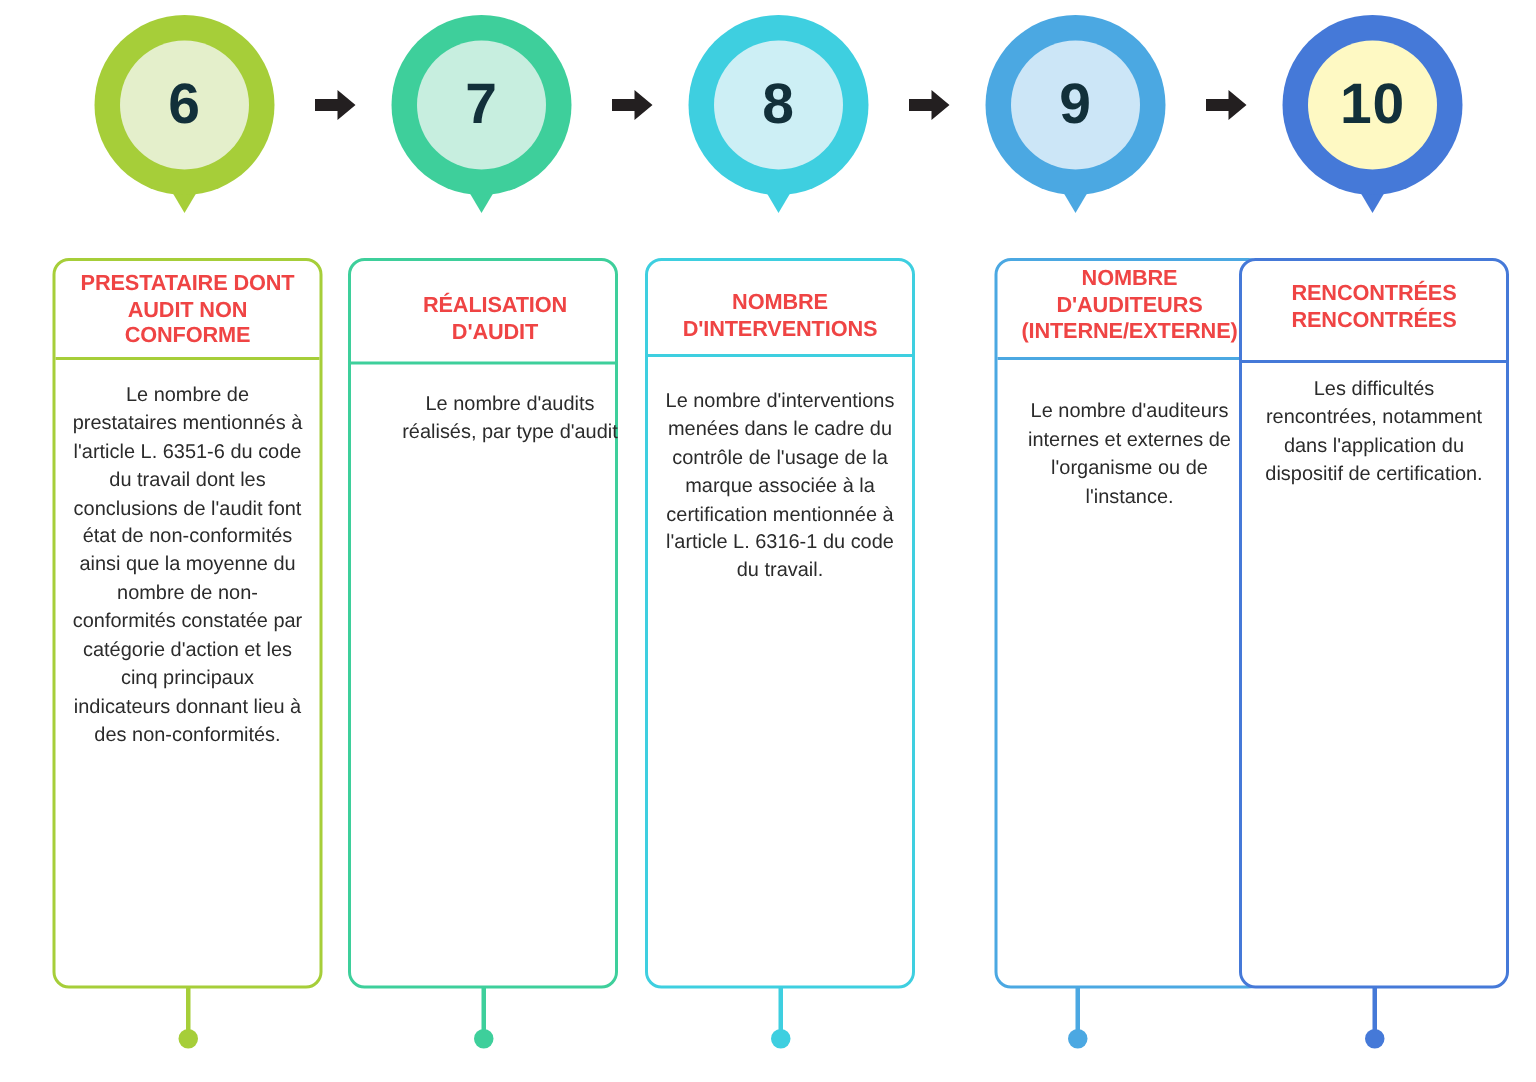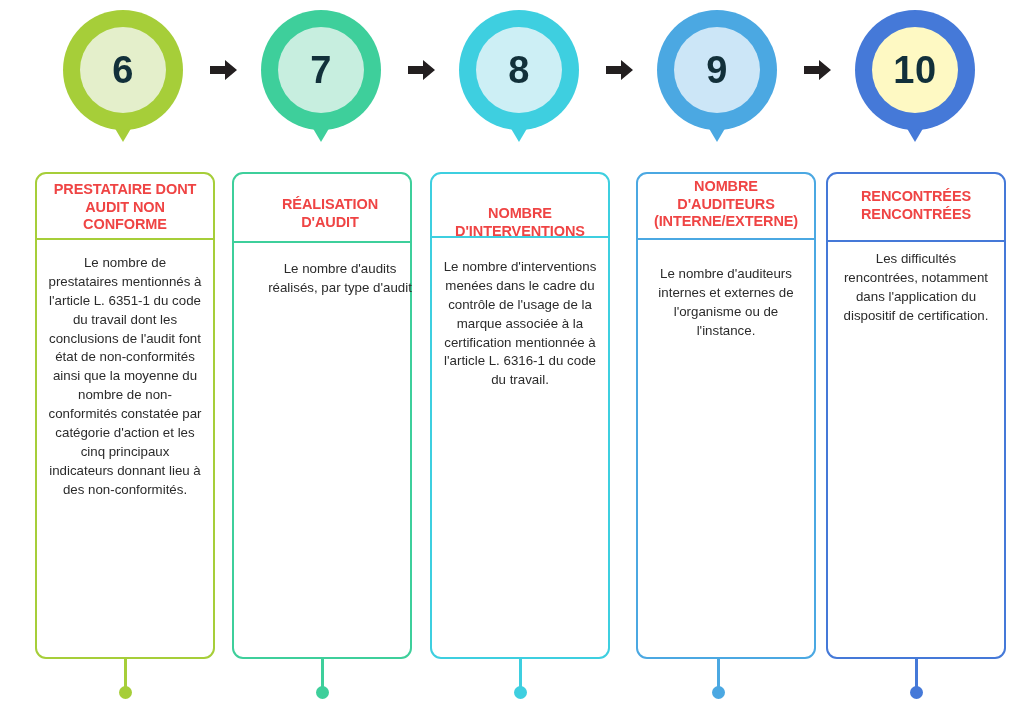--- a/index.html
+++ b/index.html
@@ -108,21 +108,21 @@
     padding: 14px 11px 0 11px;
     text-align: center;
     font-size: 13.3px;
     line-height: 1.42;
     color: #2b2b2b;
   }
 
   
   .card.c1 .card-head { height: 66px; }
   .card.c2 .card-head { height: 69px; padding-top: 22px; padding-left: 22px; }
-  .card.c3 .card-head { height: 64px; padding-top: 31px; }
+  .card.c3 .card-head { height: 64px; padding-top: 20px; }
   .card.c4 .card-head { height: 66px; padding-top: 4px; }
   .card.c5 .card-head { height: 68px; padding-top: 14px; }
 
   .card.c2 .card-body { padding-top: 17px; margin-left: 18px; }
   .card.c3 .card-body { padding-top: 20px; }
   .card.c4 .card-body { padding-top: 25px; }
   .card.c5 .card-body { padding-top: 8px; }
 
   
   .stem {
@@ -196,31 +196,31 @@
     <div class="arrow" style="left: 803px; color: rgb(35, 31, 32);">
       <svg width="28" height="24" viewBox="0 0 28 24">
         <path fill="currentColor" d="M0 8 L15 8 L15 2 L27 12 L15 22 L15 16 L0 16 Z"></path>
       </svg>
     </div>
   </div>
 
 <div id="cards-layer">
     <div class="card c1" style="left: 35px; border-color: rgb(166, 206, 57);">
       <div class="card-head" style="border-bottom-color: rgb(166, 206, 57);">PRESTATAIRE DONT AUDIT NON CONFORME</div>
-      <div class="card-body">Le nombre de prestataires mentionnés à l'article L. 6351-1 du code du travail dont les conclusions de l'audit font état de non-conformités ainsi que la moyenne du nombre de non-conformités constatée par catégorie d'action et les cinq principaux indicateurs donnant lieu à des non-conformités.</div>
+      <div class="card-body">Le nombre de prestataires mentionnés à l'article L. 6351-6 du code du travail dont les conclusions de l'audit font état de non-conformités ainsi que la moyenne du nombre de non-conformités constatée par catégorie d'action et les cinq principaux indicateurs donnant lieu à des non-conformités.</div>
     </div>
     <div class="card c2" style="left: 232px; border-color: rgb(62, 207, 155);">
       <div class="card-head" style="border-bottom-color: rgb(62, 207, 155);">RÉALISATION D'AUDIT</div>
       <div class="card-body">Le nombre d'audits réalisés, par type d'audit</div>
     </div>
     <div class="card c3" style="left: 430px; border-color: rgb(62, 207, 224);">
       <div class="card-head" style="border-bottom-color: rgb(62, 207, 224);">NOMBRE D'INTERVENTIONS</div>
       <div class="card-body">Le nombre d'interventions menées dans le cadre du contrôle de l'usage de la marque associée à la certification mentionnée à l'article L. 6316-1 du code du travail.</div>
     </div>
-    <div class="card c4" style="left: 636px; border-color: rgb(75, 168, 226);">
+    <div class="card c4" style="left: 663px; border-color: rgb(75, 168, 226);">
       <div class="card-head" style="border-bottom-color: rgb(75, 168, 226);">NOMBRE D'AUDITEURS (INTERNE/EXTERNE)</div>
       <div class="card-body">Le nombre d'auditeurs internes et externes de l'organisme ou de l'instance.</div>
     </div>
     <div class="card c5" style="left: 826px; border-color: rgb(69, 121, 216);">
       <div class="card-head" style="border-bottom-color: rgb(69, 121, 216);">RENCONTRÉES RENCONTRÉES</div>
       <div class="card-body">Les difficultés rencontrées, notamment dans l'application du dispositif de certification.</div>
     </div>
   </div>
 
 <div id="stems-layer">

